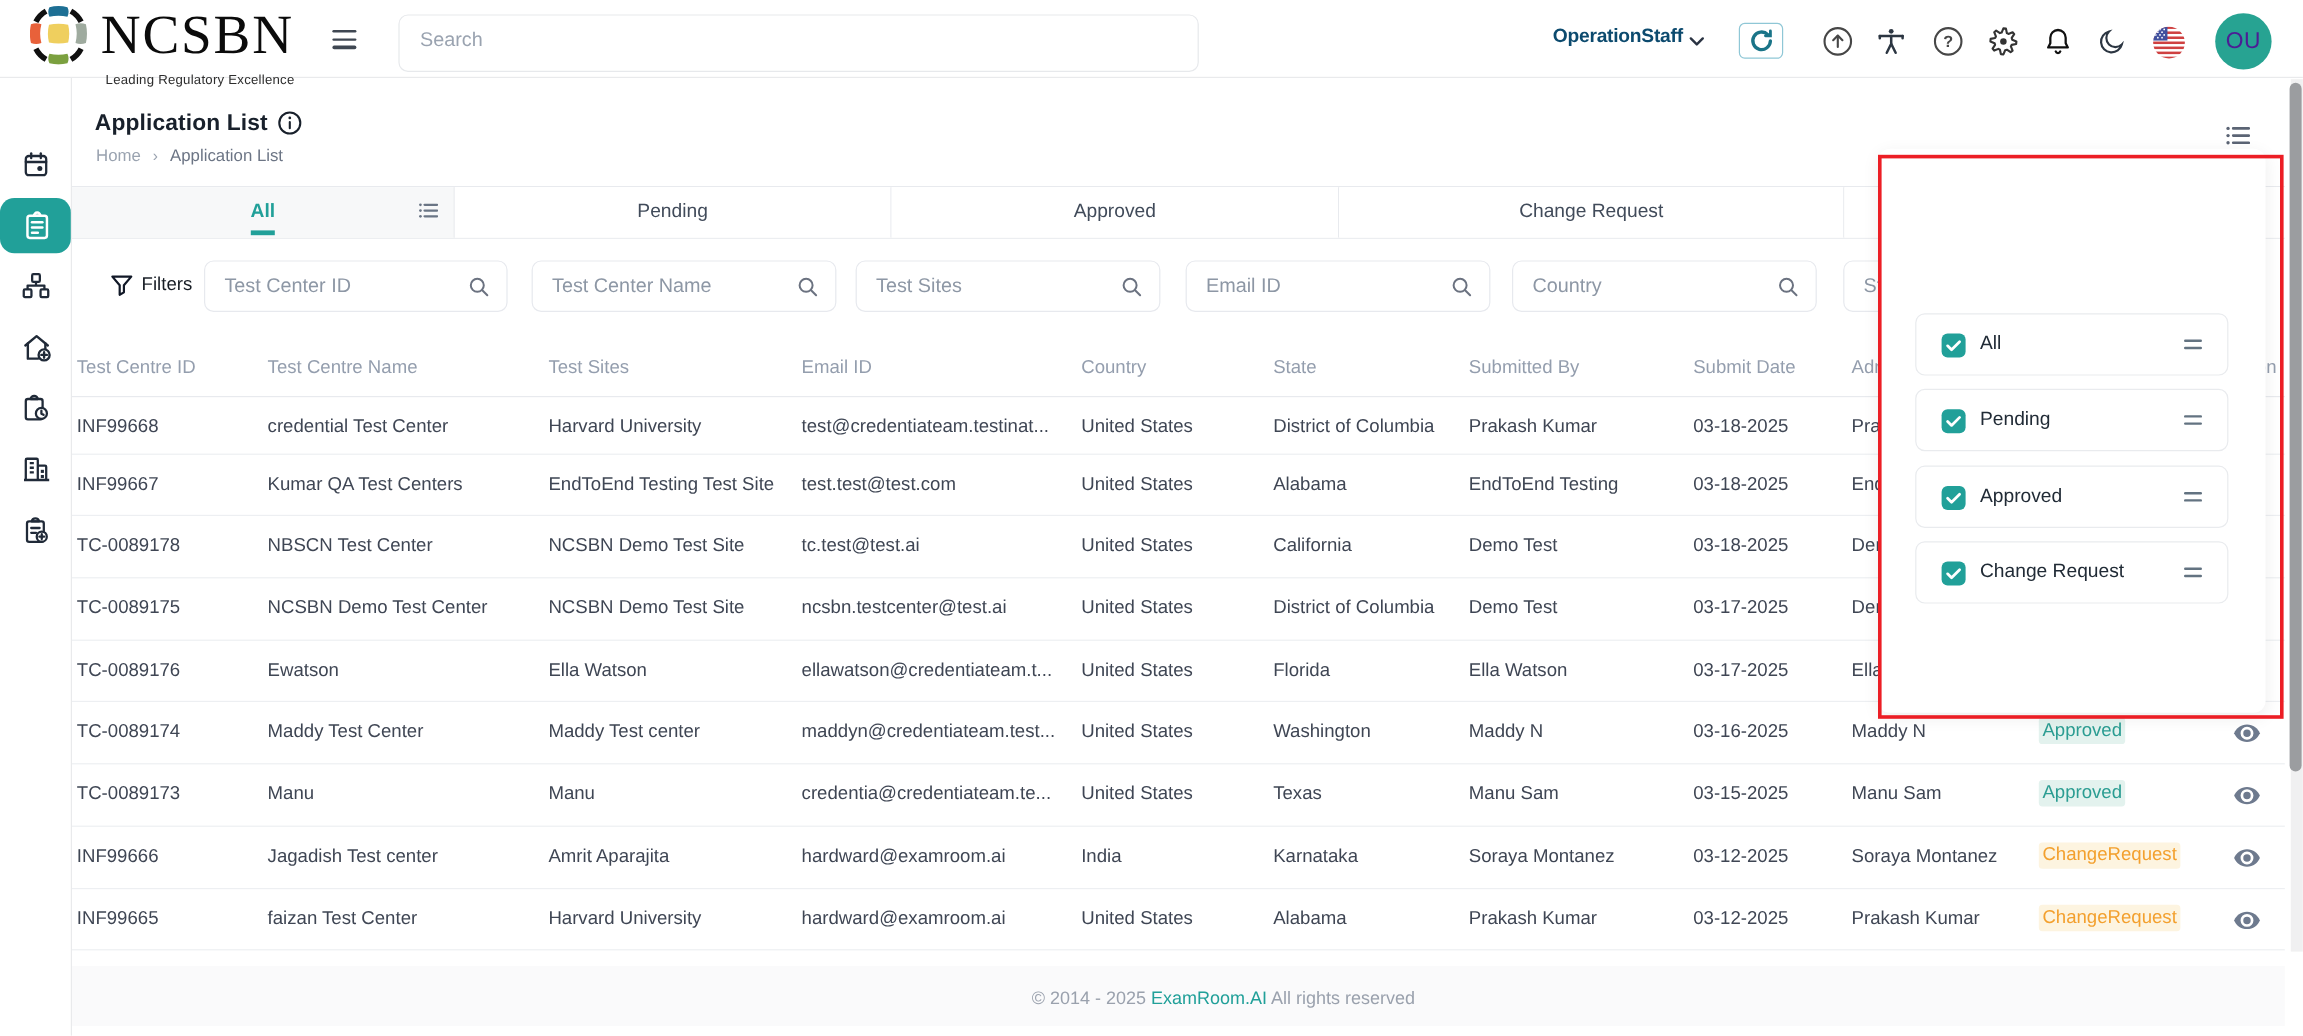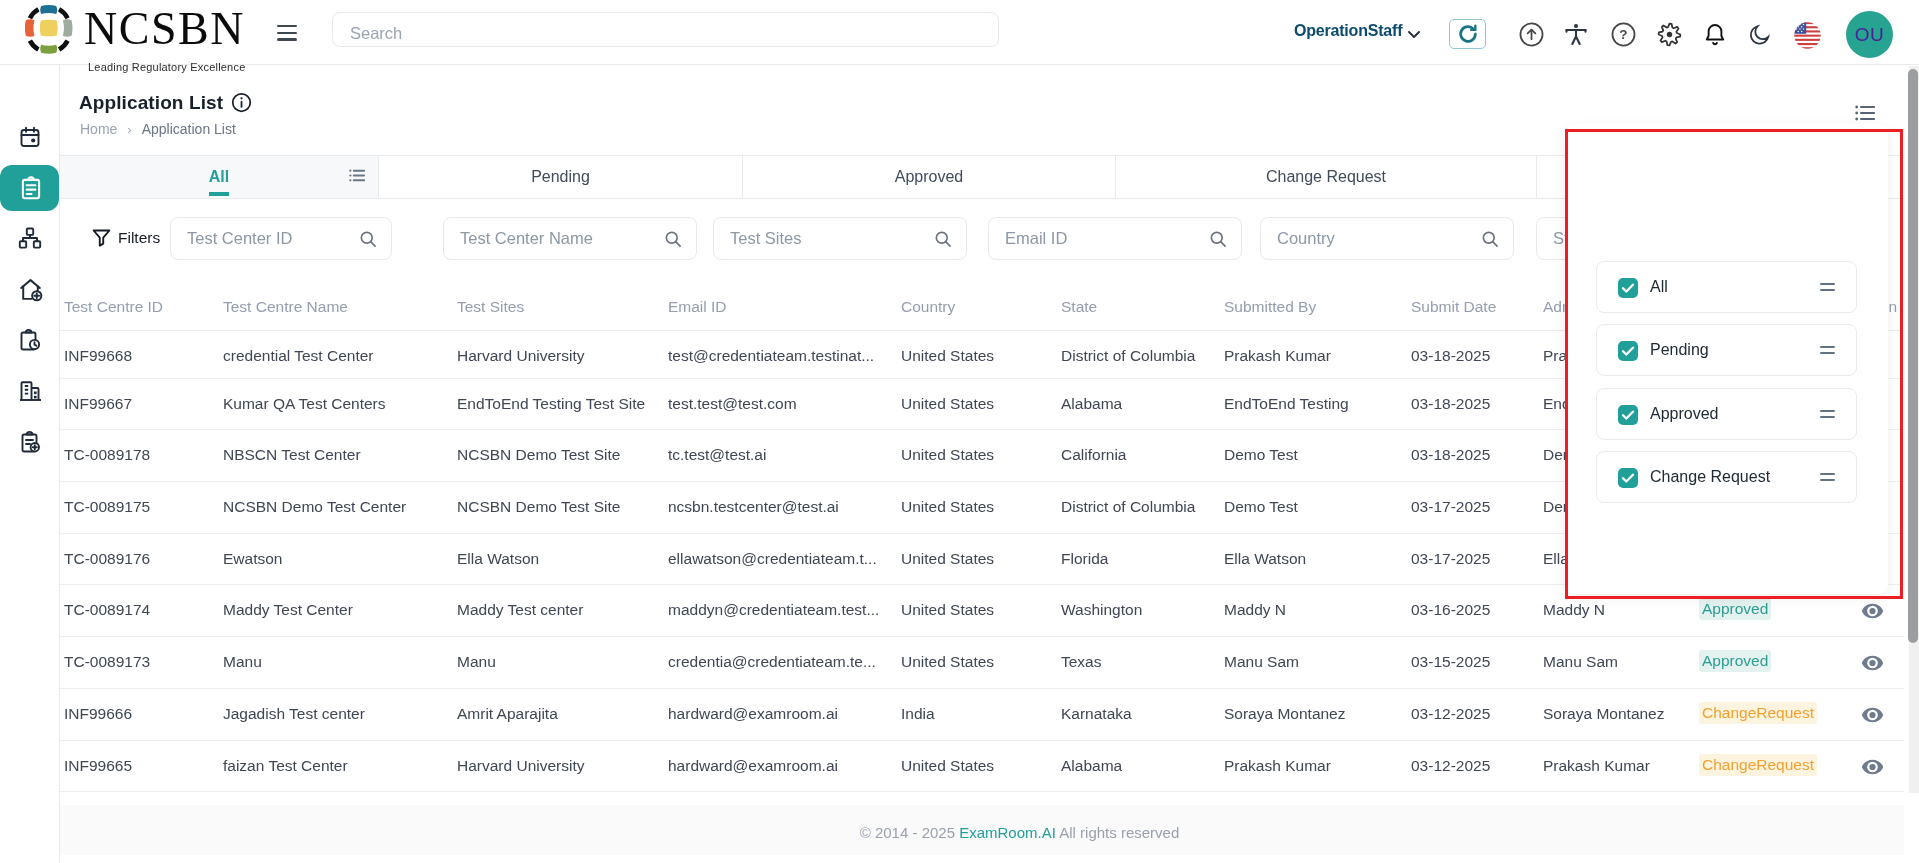--- a/index.html
+++ b/index.html
@@ -4,21 +4,21 @@
 <style>
 *{margin:0;padding:0;box-sizing:border-box}
 html,body{width:1919px;height:863px;overflow:hidden;background:#fff;font-family:"Liberation Sans",sans-serif;-webkit-font-smoothing:antialiased}
 
 #hdr{position:absolute;left:0;top:0;width:1919px;height:65px;background:#fff;border-bottom:1px solid #e9eaec;z-index:30}
 #logo{position:absolute;left:25px;top:5px}
 #brand{position:absolute;left:84px;top:5px;font-family:"Liberation Serif",serif;font-size:46px;color:#0b0b0b;letter-spacing:1.5px;line-height:47px}
 #tagline{position:absolute;left:88px;top:61px;font-size:11px;color:#2d2d2d;letter-spacing:.2px}
 #burger{position:absolute;left:277px;top:25px;width:20px;height:16px}
 #burger div{height:2.4px;background:#3f4752;border-radius:2px;margin-bottom:4.2px}
-#searchbox{position:absolute;left:332px;top:12px;width:667px;height:35px;border:1px solid #e7e9ec;border-radius:8px;background:#fff}
+#searchbox{position:absolute;left:332px;top:12px;width:667px;height:48px;border:1px solid #e7e9ec;border-radius:8px;background:#fff}
 #searchbox span{position:absolute;left:17px;top:11px;font-size:16.5px;color:#9aa3b0}
 #opstaff{position:absolute;left:1294px;top:22px;font-size:16px;font-weight:700;color:#0c4a6e;letter-spacing:-.2px}
 .hic{position:absolute;top:22px}
 #avatar{position:absolute;left:1846px;top:11px;width:47px;height:47px;border-radius:50%;background:#27a392;color:#4c1d95;font-size:19px;text-align:center;line-height:47px;letter-spacing:.5px}
 #refbtn{position:absolute;left:1449px;top:19px;width:37px;height:30px;border:1.5px solid #8fc7d6;border-radius:5px}
 
 #sbar{position:absolute;left:0;top:65px;width:60px;height:798px;background:#fff;border-right:1px solid #e9eaec;z-index:25}
 .sic{position:absolute;left:18px}
 #sbact{position:absolute;left:0px;top:100px;width:59px;height:46px;background:#21a099;border-radius:12px}
 
@@ -436,21 +436,21 @@
       <span class="cell" style="left:1483px">Prakash Kumar</span>
       <span class="badge bcr" style="left:1639px">ChangeRequest</span>
       <span class="eye">
         <svg width="23" height="16" viewBox="0 0 24 17">
           <path d="M12 .8C6.5.8 2.5 4 .6 8.5 2.5 13 6.5 16.2 12 16.2s9.5-3.2 11.4-7.7C21.5 4 17.5.8 12 .8z" fill="#6e7a8e"></path>
           <circle cx="12" cy="8.5" r="4.5" fill="none" stroke="#fff" stroke-width="2.4"></circle>
         </svg>
       </span>
     </div>
 
-  <div class="finput" style="left:110px;width:222px">
+  <div class="finput" style="left:110px;width:253px">
       <span>Test Center ID</span>
       <svg width="20" height="20" viewBox="0 0 24 24" fill="none" stroke="#6b7280" stroke-width="2" stroke-linecap="round">
         <circle cx="10.5" cy="10.5" r="6.5"></circle>
         <line x1="15.5" y1="15.5" x2="20.5" y2="20.5"></line>
       </svg>
     </div>
 <div class="finput" style="left:383px;width:254px">
       <span>Test Center Name</span>
       <svg width="20" height="20" viewBox="0 0 24 24" fill="none" stroke="#6b7280" stroke-width="2" stroke-linecap="round">
         <circle cx="10.5" cy="10.5" r="6.5"></circle>

